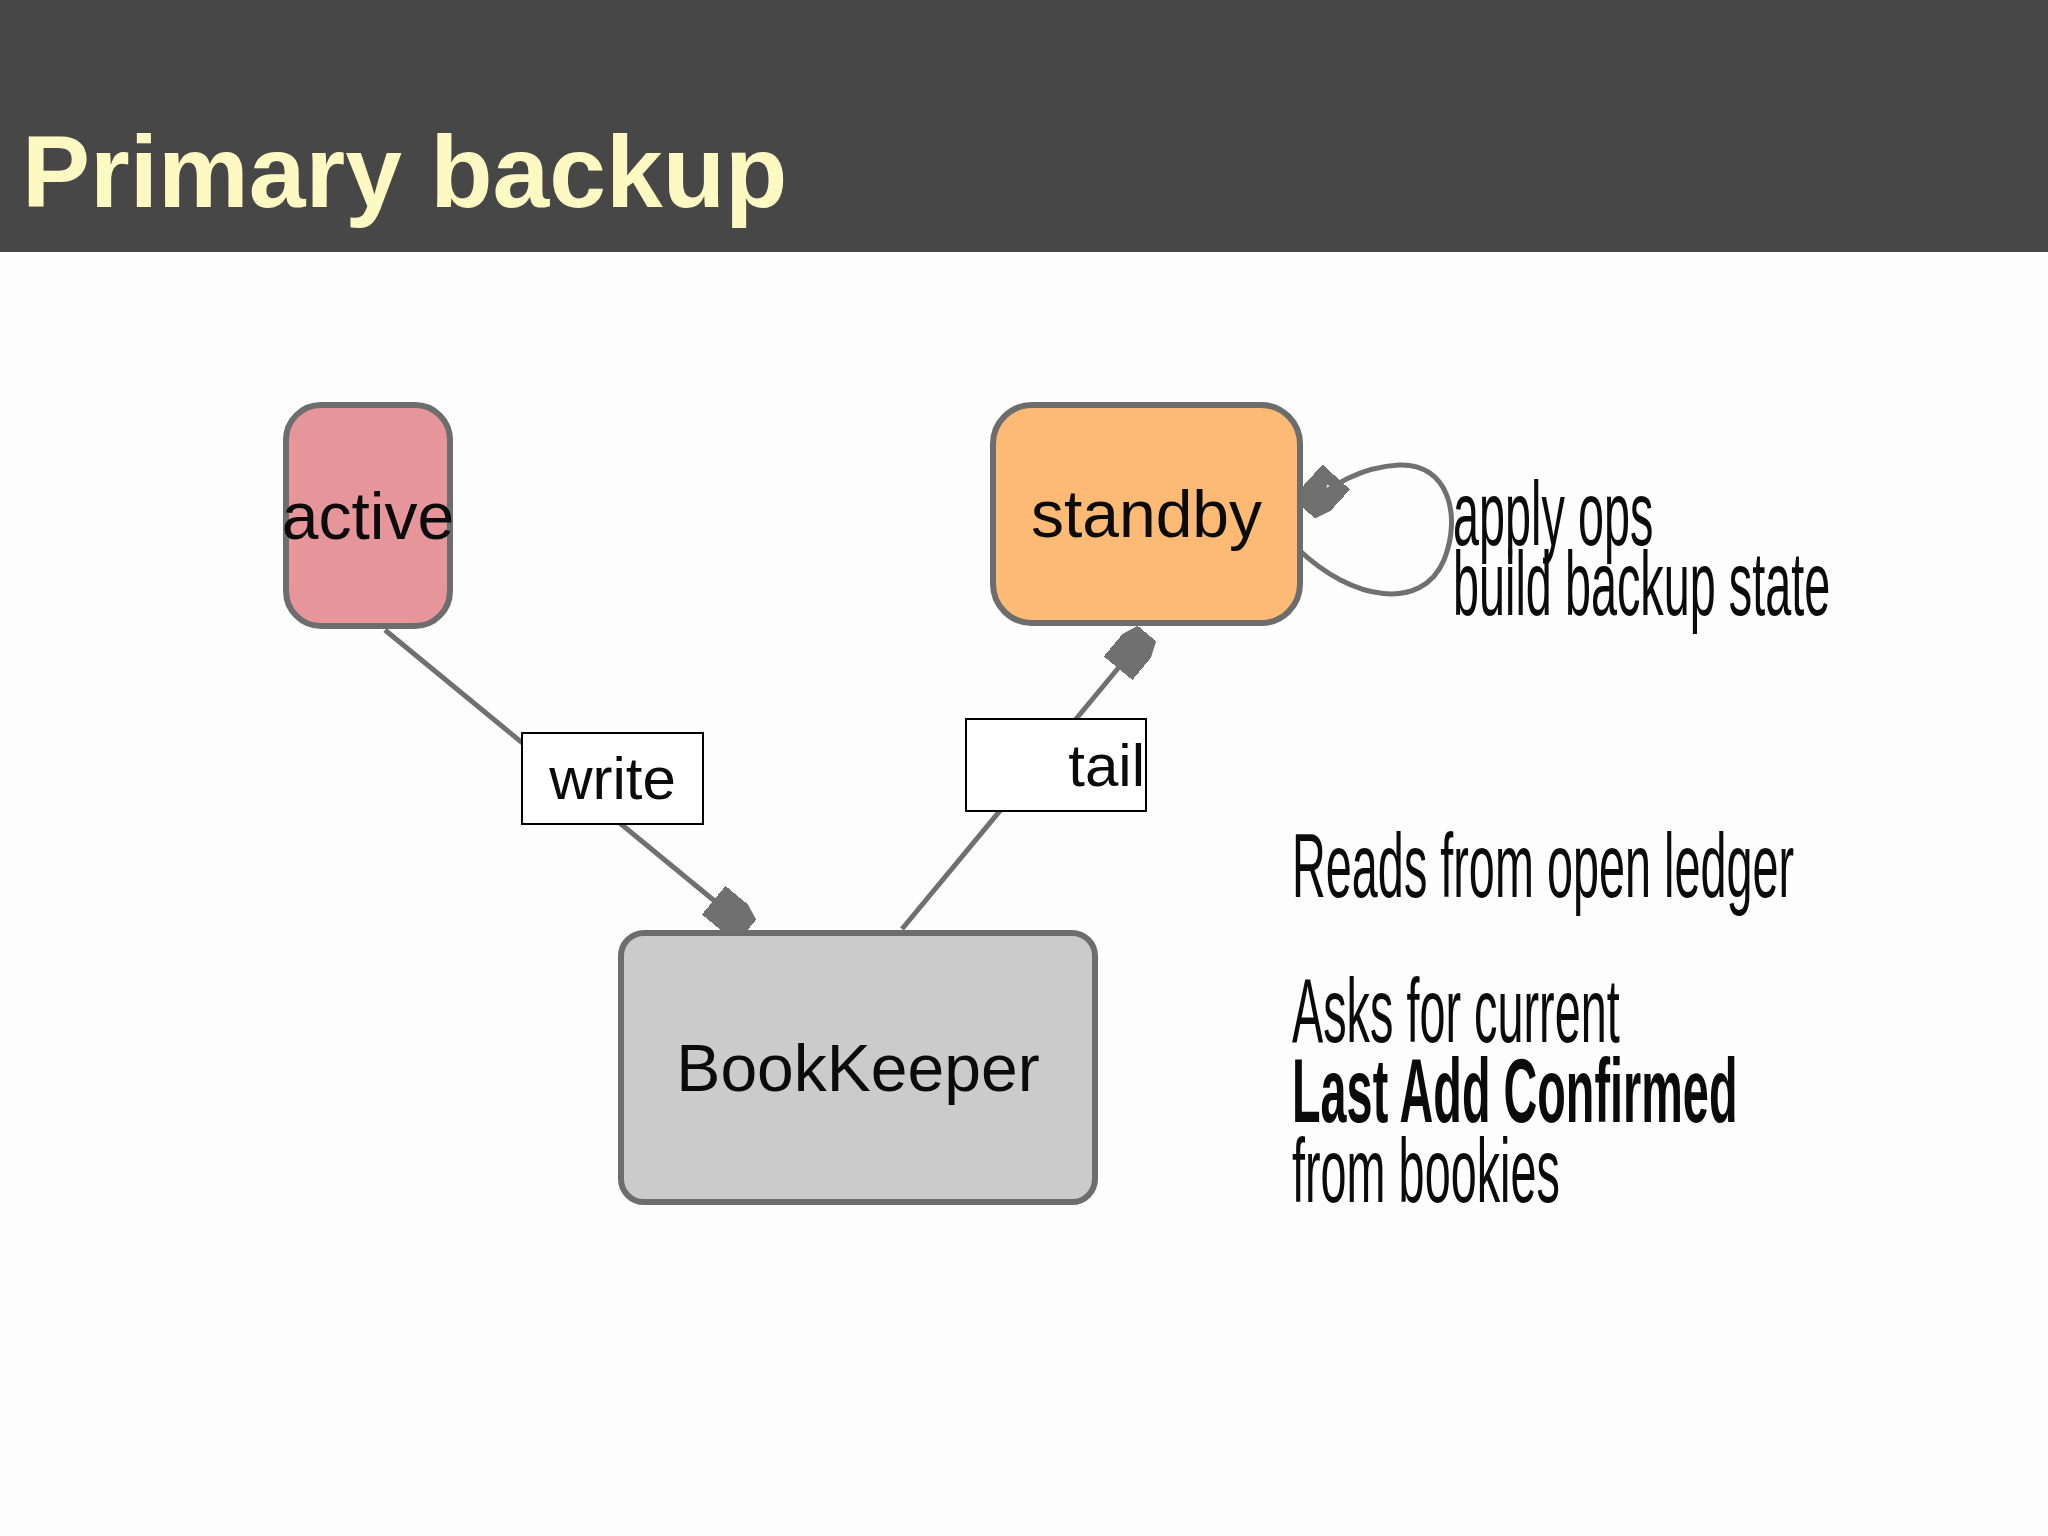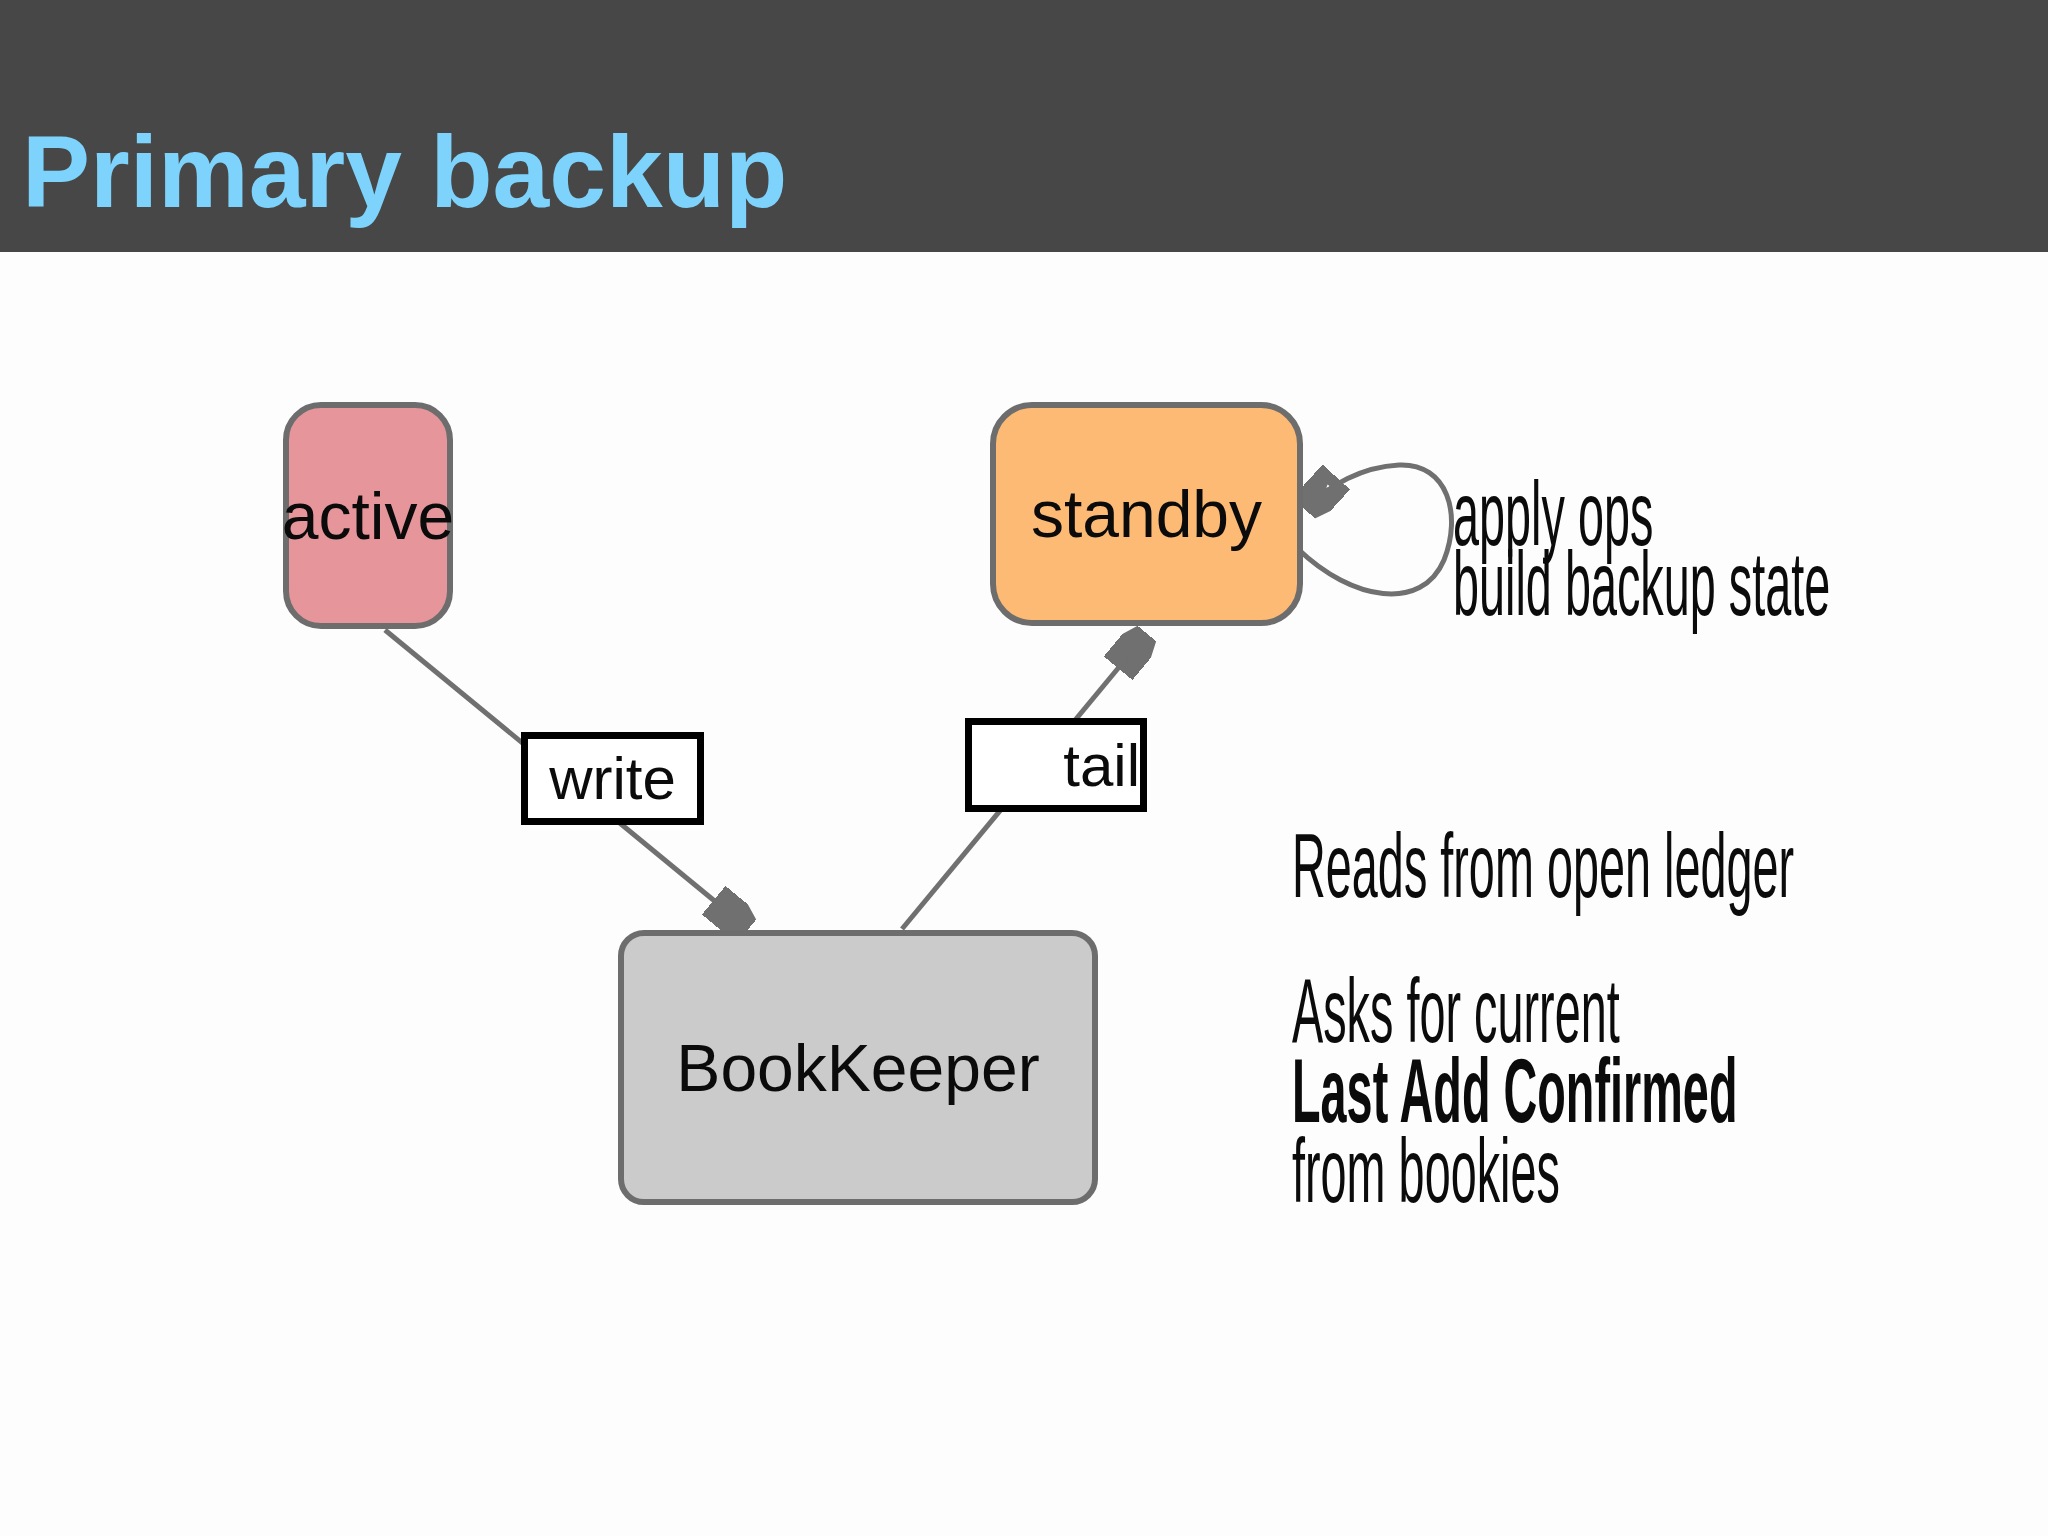--- a/index.html
+++ b/index.html
@@ -18,21 +18,21 @@
     left: 0; top: 0;
     width: 2048px; height: 252px;
     background: #474747;
   }
   .title {
     position: absolute;
     left: 22px; top: 120px;
     font-size: 102px;
     font-weight: bold;
     line-height: 105px;
-    color: #7dd3fc;
+    color: #fef9c3;
     white-space: nowrap;
     letter-spacing: 0px;
   }
   
   .connectors {
     position: absolute;
     left: 0; top: 0;
     width: 2048px; height: 1536px;
     z-index: 1;
   }
@@ -69,21 +69,21 @@
   .node-bookkeeper {
     left: 618px; top: 930px;
     width: 480px; height: 275px;
     background: #cbcbcb;
     border-radius: 26px;
   }
   
   .edge-label {
     position: absolute;
     box-sizing: border-box;
-    border: 7px solid #000000;
+    border: 2px solid #000000;
     background: #ffffff;
     display: flex;
     align-items: center;
     justify-content: center;
     font-size: 60px;
     z-index: 2;
     white-space: nowrap;
   }
   .edge-label-write { left: 521px; top: 732px; width: 183px; height: 93px; }
   .edge-label-tail  { left: 965px; top: 718px; width: 182px; height: 94px; justify-content: flex-end; }

